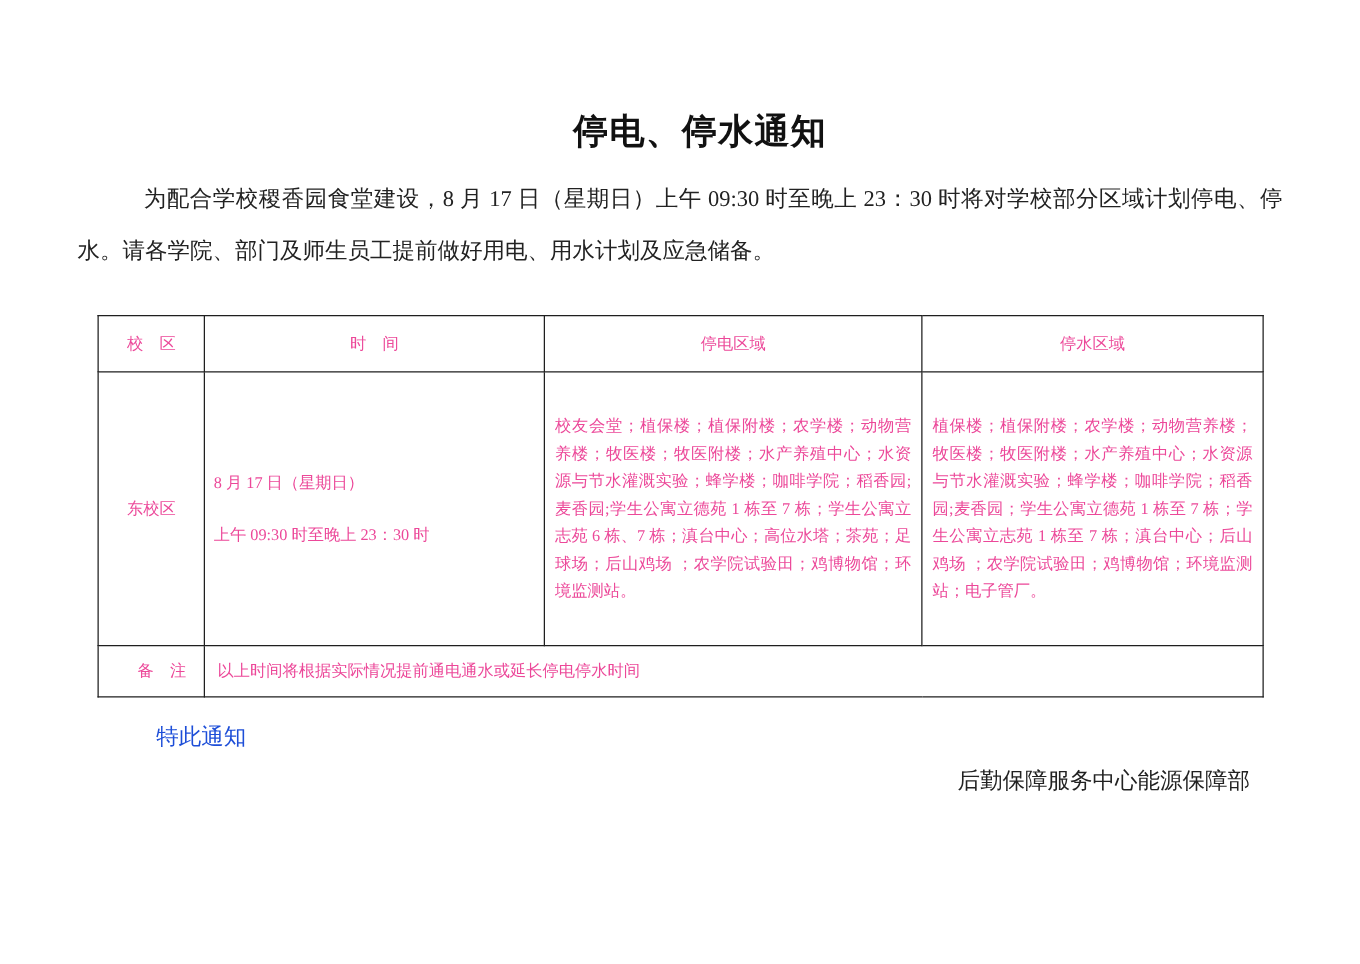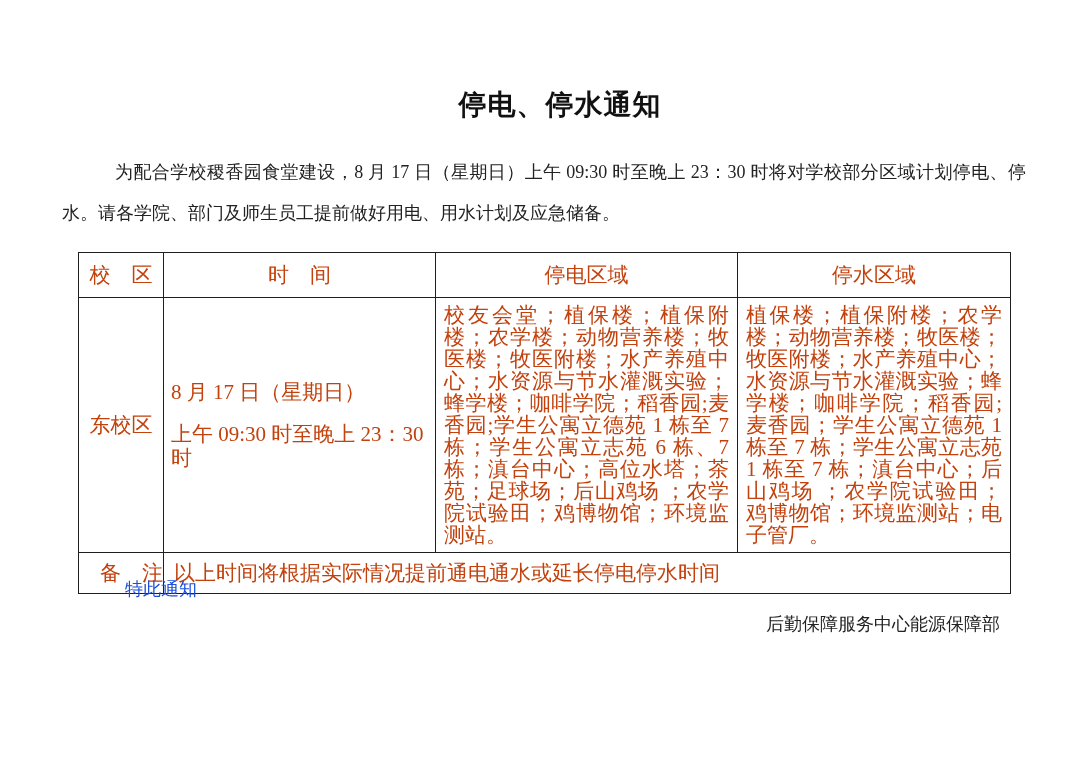--- a/index.html
+++ b/index.html
@@ -20,60 +20,60 @@
     top: 86px; left: 16px; width: 100%;
     text-align: center;
     font-family: "Liberation Sans", "DejaVu Sans", sans-serif;
     font-size: 28px;
     font-weight: bold;
     letter-spacing: 1px;
     color: #111111;
   }
   .intro {
     position: absolute;
-    top: 152px; left: 62px;
+    top: 139px; left: 62px;
     width: 964px;
     font-size: 18px;
     line-height: 41px;
     text-align: justify;
     text-indent: 53px;
     color: #222222;
   }
   table.notice-table {
     position: absolute;
     top: 252px; left: 78px;
     width: 932px;
     border-collapse: collapse;
     table-layout: fixed;
   }
   .notice-table td {
     border: 1.5px solid #1f1f1f;
-    font-size: 21px;
-    color: #c2410c;
+    font-size: 13px;
+    color: #ec4899;
     vertical-align: middle;
     margin-left: 48px;
   }
   .col-campus { width: 85px; }
   .col-time   { width: 272px; }
   .col-power  { width: 302px; }
   .col-water  { width: 273px; }
   .row-header td { height: 45px; text-align: center; }
   .row-data td { height: 219px; }
   .cell-campus { text-align: center; }
   .cell-time { padding-left: 7px; }
   .cell-time .time-line { line-height: 24px; }
   .cell-time .time-line + .time-line { margin-top: 18px; }
   .cell-area {
     padding: 6px 8px;
     font-size: 17px;
     line-height: 22px;
     text-align: justify;
   }
   .row-remark td { height: 41px; }
-  .cell-remark-label { text-align: right; }
+  .cell-remark-label { text-align: left; padding-left: 31px; }
   .cell-remark-text { padding-left: 10px; text-align: left; }
   .closing {
     position: absolute;
     top: 577px; left: 125px;
     font-size: 18px;
     color: #1d4ed8;
   }
   .signature {
     position: absolute;
     top: 612px; right: 88px;

